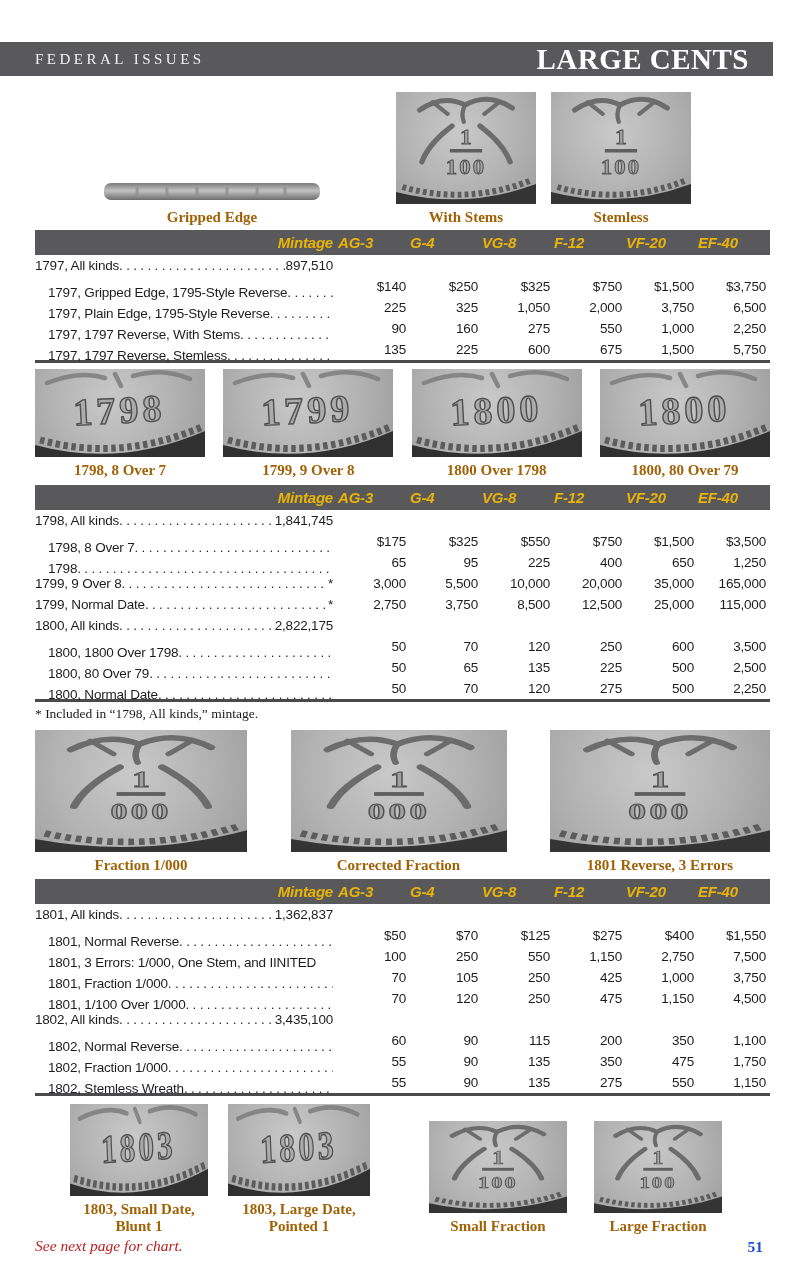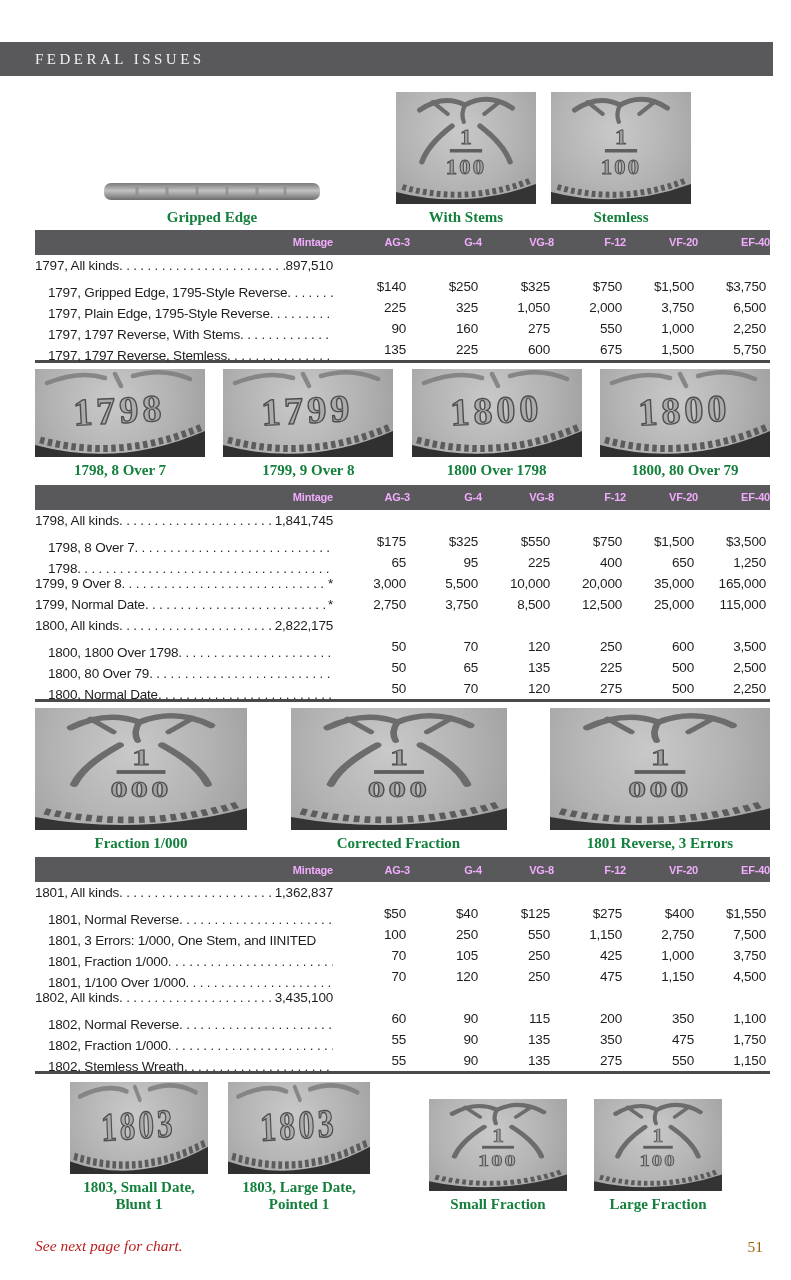--- a/index.html
+++ b/index.html
@@ -29,21 +29,21 @@
   
   .figrow{display:flex;align-items:flex-end;}
   .fig{display:flex;flex-direction:column;align-items:center;margin:0;}
   .coin-img{
     background:radial-gradient(circle at 45% 35%, #c9c9c9 0%, #b3b3b3 55%, #9d9d9d 100%);
     overflow:hidden;
   }
   .coin-img svg{display:block;}
   .cap{
     font-family:"Liberation Serif",serif;font-weight:700;font-size:15px;line-height:1.12;
-    text-align:center;margin-top:5px;white-space:pre-line;color:#15803d;
+    text-align:center;margin-top:5px;white-space:pre-line;color:#a16207;
   }
   .figrow1{margin-top:16px;}
   .figrow1 .fig:nth-child(1){margin-left:62px;width:230px;}
   .figrow1 .fig:nth-child(1) .coin-img{width:230px;height:112px;background:transparent;display:flex;align-items:flex-end;justify-content:center;}
   .figrow1 .fig:nth-child(2){margin-left:69px;width:140px;}
   .figrow1 .fig:nth-child(3){margin-left:15px;width:140px;}
   .figrow1 .fig:nth-child(2) .coin-img,.figrow1 .fig:nth-child(3) .coin-img{width:140px;height:112px;}
   .figrow2{margin-top:6px;justify-content:space-between;}
   .figrow2 .coin-img{width:170px;height:88px;}
   .figrow3{margin-top:6px;justify-content:space-between;}
@@ -56,25 +56,25 @@
   .figrow4 .fig:nth-child(2){margin-left:20px;width:142px;}
   .figrow4 .fig:nth-child(3){margin-left:59px;width:138px;}
   .figrow4 .fig:nth-child(4){margin-left:27px;width:128px;}
   .figrow4 .coin-img{width:100%;}
   
   .ptable{width:735px;border-bottom:3px solid var(--rule);}
   .t1{margin-top:4px;}
   .t2{margin-top:6px;}
   .t3{margin-top:6px;}
   .phead{
-    display:flex;align-items:center;background:var(--bar);color:#f0abfc;height:25px;
-    font-weight:700;font-size:11px;letter-spacing:-.2px;
+    display:flex;align-items:center;background:var(--bar);color:#eab308;height:25px;
+    font-weight:700;font-size:15px;letter-spacing:-.2px;font-style:italic;
   }
   .phead .c0{width:303px;text-align:right;padding-right:5px;box-sizing:border-box;}
-  .phead .cn{width:72px;text-align:right;box-sizing:border-box;}
+  .phead .cn{width:72px;text-align:left;box-sizing:border-box;}
   .prow{display:flex;align-items:center;height:21px;font-size:13.5px;letter-spacing:-.2px;}
   .prow .c0{
     width:303px;box-sizing:border-box;padding-right:5px;
     display:flex;align-items:baseline;white-space:nowrap;overflow:hidden;min-width:0;
   }
   .prow.ind .lbl{padding-left:13px;margin-top:12px;}
   .lbl{flex:0 0 auto;}
   .dots{flex:1 1 0;min-width:0;overflow:hidden;white-space:nowrap;color:#2a2a2c;}
   .mint,.star{flex:0 0 auto;}
   .star{padding-left:3px;}
@@ -83,30 +83,31 @@
     font-family:"Liberation Serif",serif;font-size:13.5px;color:#1a1a1a;
     margin:4px 0 2px 0;height:18px;
   }
   
   .footnote-next{
     position:absolute;left:35px;top:1237px;
     font-family:"Liberation Serif",serif;font-style:italic;font-size:15.5px;color:#b91c1c;
   }
   .pagenum{
     position:absolute;right:28px;top:1238px;
-    font-family:"Liberation Serif",serif;font-weight:400;font-size:15.5px;color:#a16207;
+    font-family:"Liberation Serif",serif;font-weight:700;font-size:15.5px;color:#1d4ed8;
   }
 </style>
 </head>
 <body>
 
 <div class="page">
 
   <header class="topbar">
     <span class="left">FEDERAL ISSUES</span>
+    <span class="right">LARGE CENTS</span>
   </header>
 
   <div class="content">
     <section class="figrow figrow1">
         <figure class="fig">
           <div class="coin-img">
             <svg viewBox="0 0 220 24" width="220" height="24" role="img">
       <defs>
                 <linearGradient id="eg" x1="0" y1="0" x2="0" y2="1">
         <stop offset="0" stop-color="#7a7a7a"></stop>
@@ -393,20 +394,21 @@
             <span class="dots"> . . . . . . . . . . . . . . . . . . . . . . . . . . . . . . . . . . . . . . . . . . . . . . . . . . . . . . . . . . . .</span>
           </span>
           <span class="cn">50</span>
           <span class="cn">70</span>
           <span class="cn">120</span>
           <span class="cn">275</span>
           <span class="cn">500</span>
           <span class="cn">2,250</span>
         </div>
       </section>
+    <div class="footnote">* Included in “1798, All kinds,” mintage.</div>
 
     <section class="figrow figrow3">
         <figure class="fig">
           <div class="coin-img">
             <svg viewBox="0 0 130 112" width="100%" height="100%" preserveAspectRatio="none" role="img">
     <path d="M0,100 Q65,118 130,92 L130,112 L0,112 Z" fill="#343434"></path>
     <path d="M6,95 Q65,113 124,89" fill="none" stroke="#5c5c5c" stroke-width="6" stroke-dasharray="3.5 3"></path>
     <path d="M22,18 Q44,2 64,13 Q86,0 108,16" stroke="#6c6c6c" stroke-width="5" fill="none" stroke-linecap="round"></path>
     <path d="M64,13 Q60,22 63,30 M34,10 L48,22 M96,10 L82,22" stroke="#6c6c6c" stroke-width="4" fill="none" stroke-linecap="round"></path>
     <path d="M52,34 Q30,52 24,70 M78,34 Q100,52 106,70" stroke="#6c6c6c" stroke-width="5" fill="none" stroke-linecap="round"></path>
@@ -470,21 +472,21 @@
           <span class="cn"></span>
           <span class="cn"></span>
           <span class="cn"></span>
         </div>
         <div class="prow ind">
           <span class="c0">
             <span class="lbl">1801, Normal Reverse</span>
             <span class="dots"> . . . . . . . . . . . . . . . . . . . . . . . . . . . . . . . . . . . . . . . . . . . . . . . . . . . . . . . . . . . .</span>
           </span>
           <span class="cn">$50</span>
-          <span class="cn">$40</span>
+          <span class="cn">$70</span>
           <span class="cn">$125</span>
           <span class="cn">$275</span>
           <span class="cn">$400</span>
           <span class="cn">$1,550</span>
         </div>
         <div class="prow ind">
           <span class="c0">
             <span class="lbl">1801, 3 Errors: 1/000, One Stem, and IINITED</span>
           </span>
           <span class="cn">100</span>

